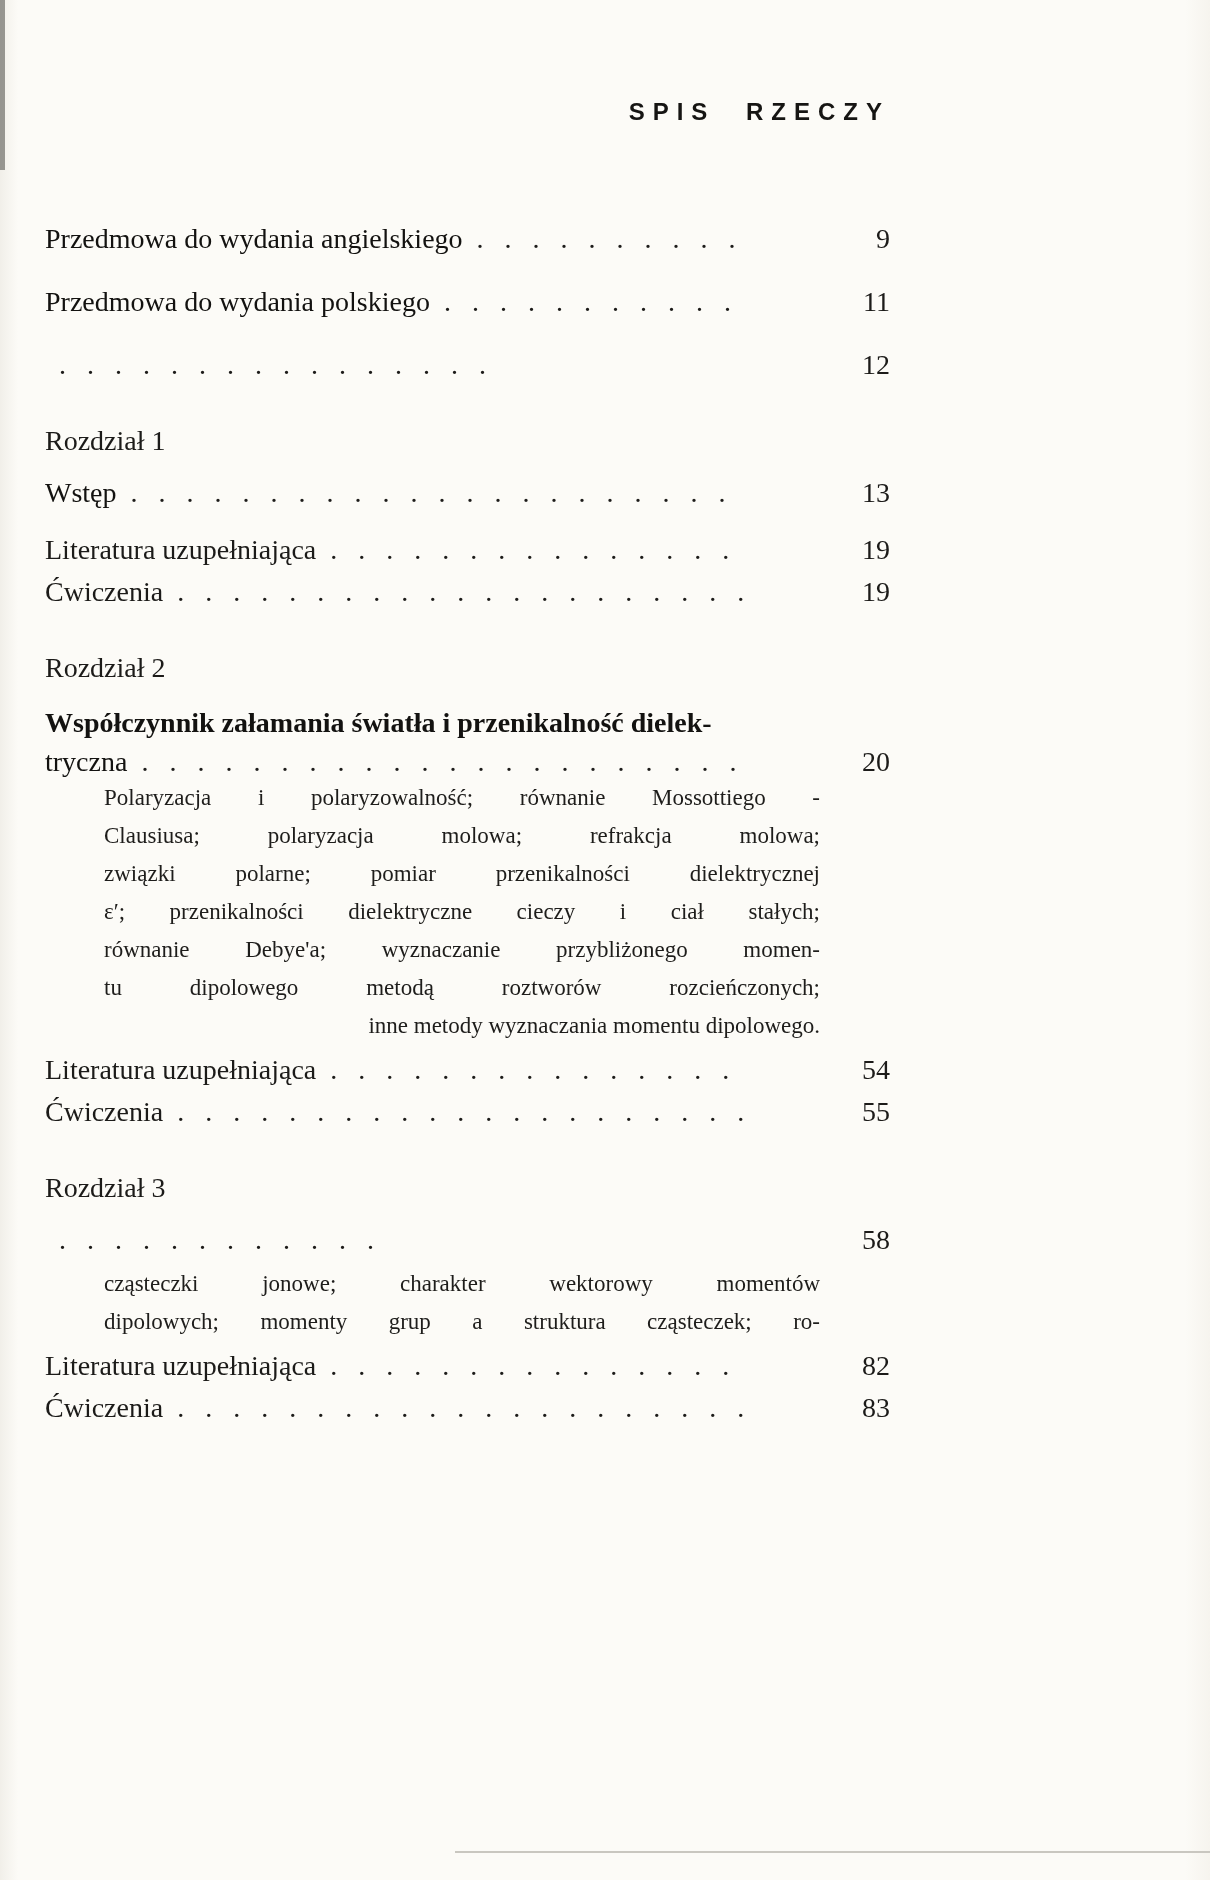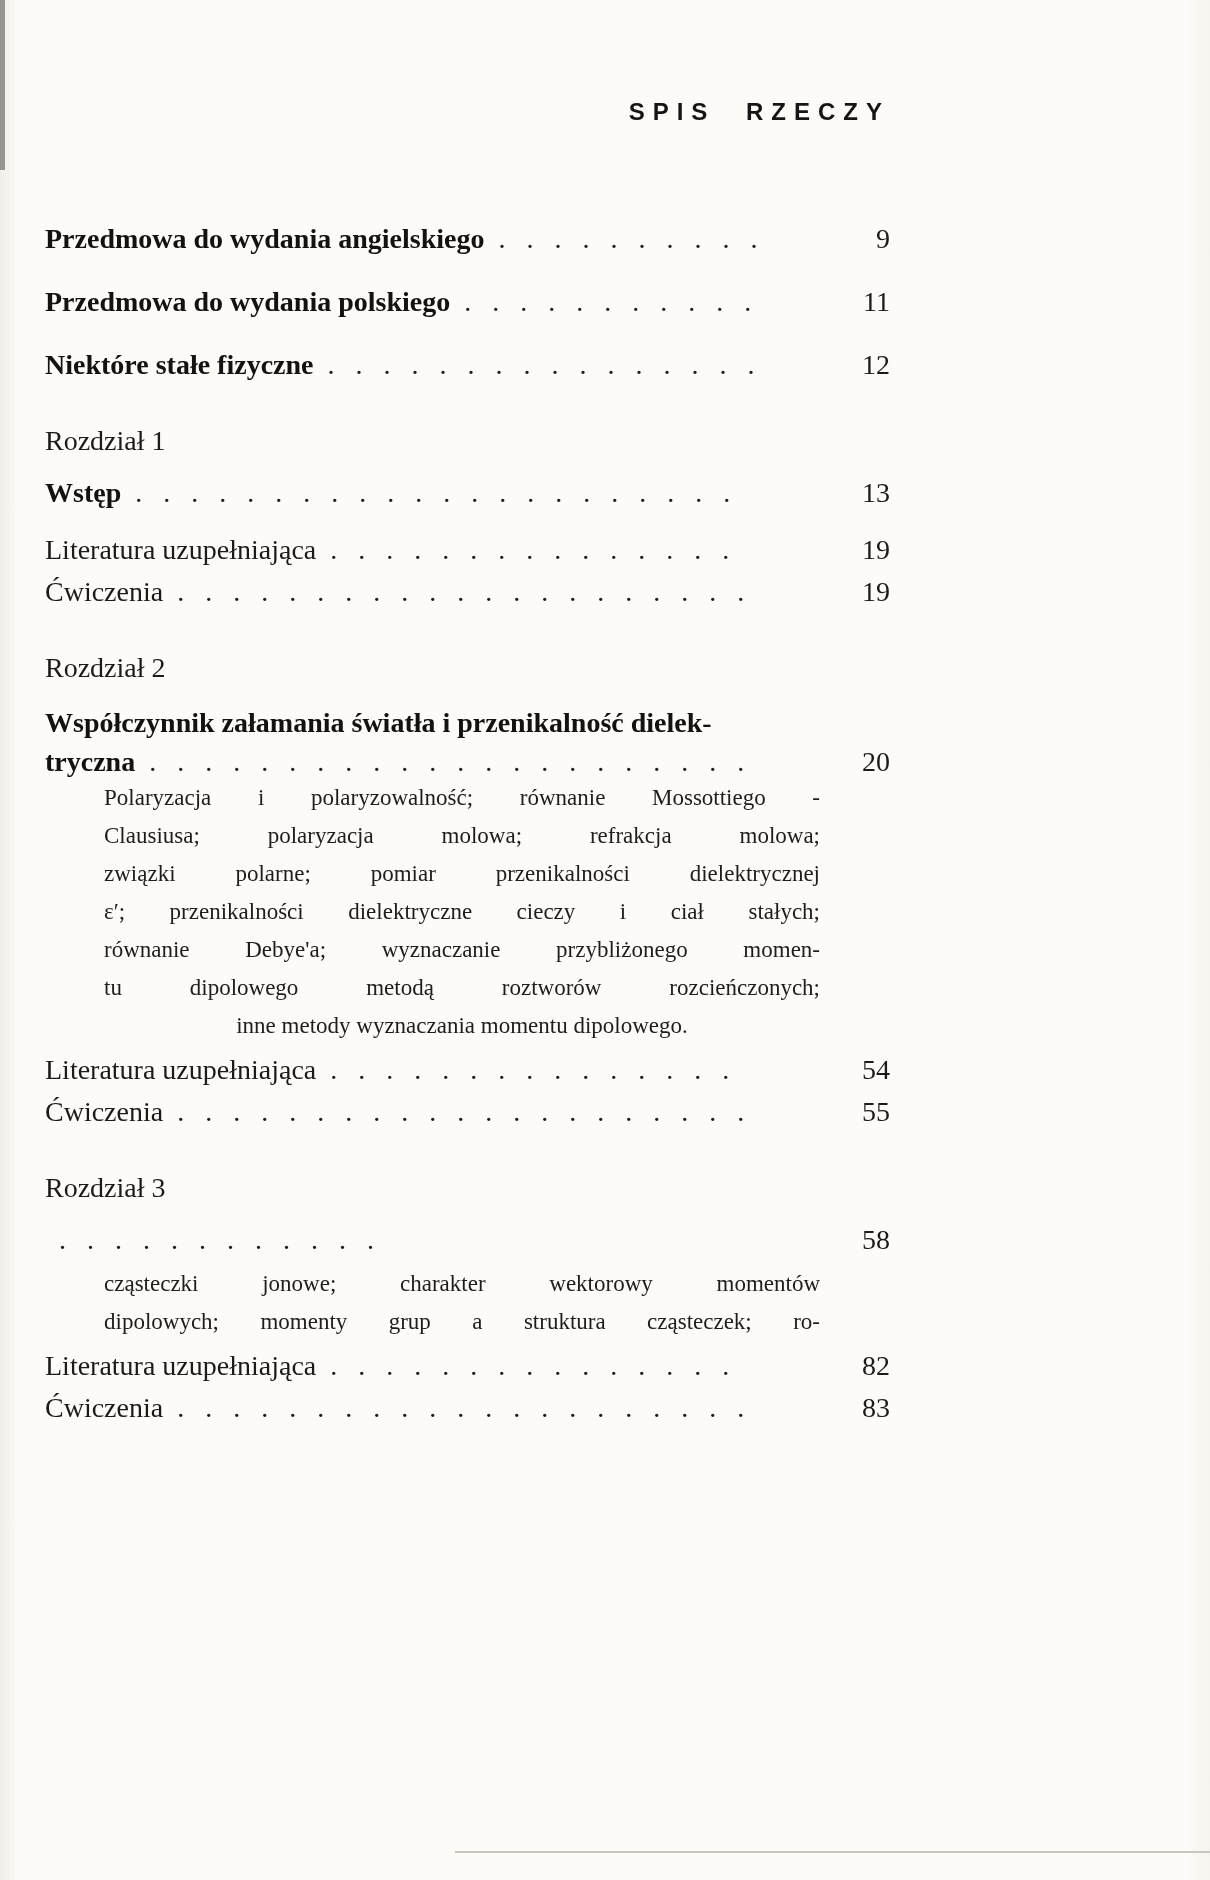--- a/index.html
+++ b/index.html
@@ -71,21 +71,21 @@
     padding-left: 14px;
     letter-spacing: 7px;
     color: #1c1b19;
   }
   .row .pagenum {
     flex: 0 0 70px;
     width: 70px;
     text-align: right;
     font-weight: normal;
   }
-  .bold .label { font-weight: bold; color: #131210; text-align: right; }
+  .bold .label { font-weight: normal; color: #131210; text-align: right; }
   .mb-front { margin-bottom: 29px; }
   .chapter-heading {
     font-size: 28px;
     line-height: 34px;
     margin-top: 42px;
     margin-bottom: 18px;
   }
   .mb-entry { margin-bottom: 23px; }
   .mb-tight { margin-bottom: 0px; }
   .title-wrap {
@@ -102,21 +102,21 @@
     line-height: 38px;
     color: #1e1d1b;
     margin-bottom: 8px;
   }
   .desc .jline {
     text-align: justify;
     text-align-last: justify;
     white-space: normal;
   }
   .desc .lline {
-    text-align: center;
+    text-align: right;
   }
   .gap-sm { height: 8px; }
 </style>
 </head>
 <body>
 
 <div class="page">
   <div class="scan-edge"></div>
 
   <div class="content">
@@ -127,21 +127,20 @@
       <span class="label">Przedmowa do wydania angielskiego</span>
       <span class="dots">. . . . . . . . . .</span>
       <span class="pagenum">9</span>
     </div>
     <div class="row entry bold mb-front">
       <span class="label">Przedmowa do wydania polskiego</span>
       <span class="dots">. . . . . . . . . . .</span>
       <span class="pagenum">11</span>
     </div>
     <div class="row entry bold">
-      <span class="label">Niektóre stałe fizyczne</span>
       <span class="dots">. . . . . . . . . . . . . . . .</span>
       <span class="pagenum">12</span>
     </div>
 
     <div class="chapter-heading">Rozdział 1</div>
     <div class="row entry bold mb-entry">
       <span class="label">Wstęp</span>
       <span class="dots">. . . . . . . . . . . . . . . . . . . . . .</span>
       <span class="pagenum">13</span>
     </div>

